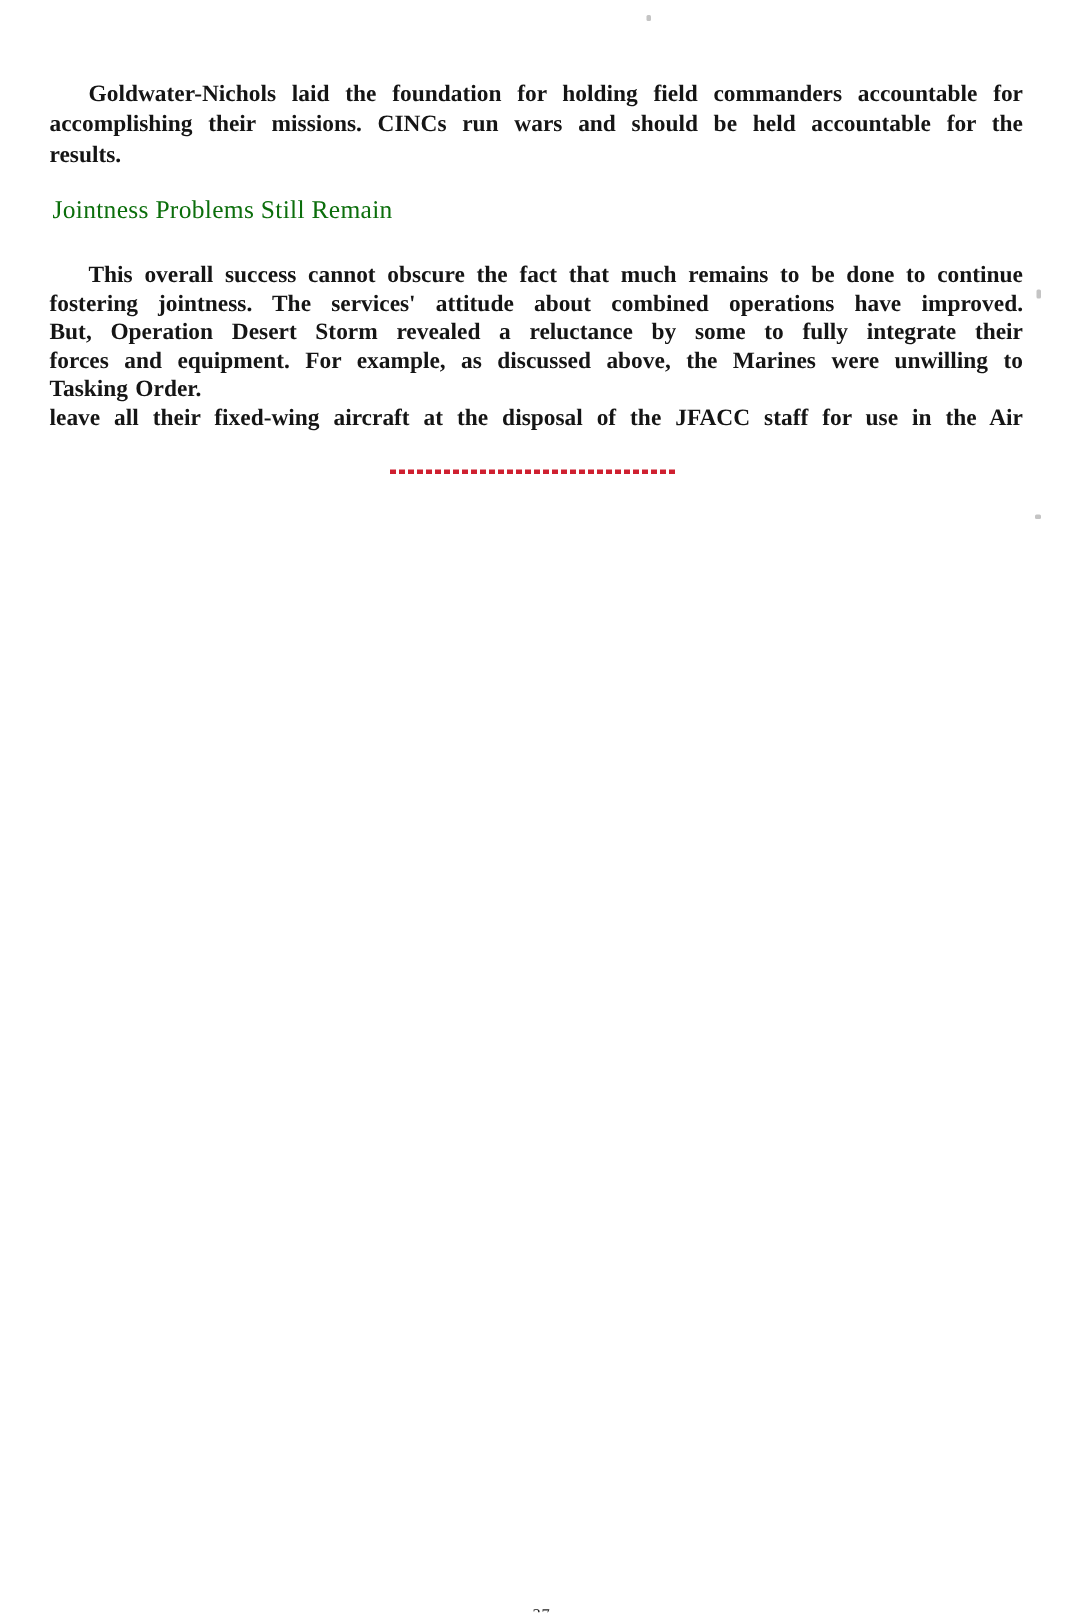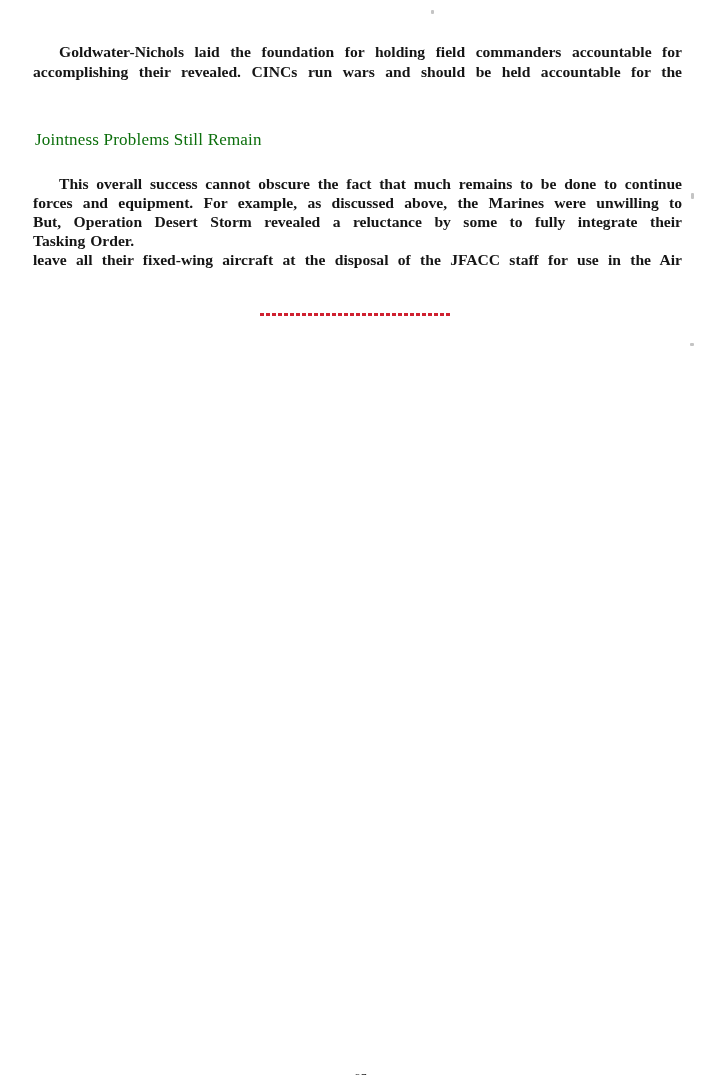--- a/index.html
+++ b/index.html
@@ -15,21 +15,21 @@
     overflow:hidden;
     font-family:"Liberation Serif","DejaVu Serif",serif;
   }
   .textblock{
     position:absolute;
     left:33px;width:649px;
     color:var(--text-color);
     font-weight:bold;
     font-size:15.6px;
   }
-  .para1{top:42px;line-height:20.3px;font-family:Liberation Serif, serif;}
+  .para1{top:53px;line-height:20.3px;font-family:Liberation Serif, serif;}
   .para2{top:174px;line-height:19.0px;}
   .line{text-align:justify;text-align-last:justify;word-spacing:1px;}
   .line.indent{text-indent:26px;}
   .line.last{text-align-last:left;}
   .heading{
     position:absolute;
     left:35px;top:130px;
     margin:0;
     font-size:17px;
     font-weight:normal;
@@ -64,29 +64,31 @@
 <body>
 
 <div class="page">
 
   <div class="speck" id="speck1"></div>
   <div class="speck" id="speck2"></div>
   <div class="speck" id="speck3"></div>
 
   <div class="textblock para1">
     <div class="line indent">Goldwater-Nichols  laid the foundation for holding field commanders accountable for</div>
-    <div class="line">accomplishing  their  revealed.  CINCs  run wars and should be held accountable for the</div>
+    <div class="line">accomplishing  their  missions.  CINCs  run wars and should be held accountable for the</div>
+    <div class="line last">results.</div>
   </div>
 
   <h2 class="heading">Jointness Problems Still Remain</h2>
 
   <div class="textblock para2">
     <div class="line indent">This overall success cannot obscure the fact that much remains to be done to continue</div>
+    <div class="line">fostering jointness. The services' attitude about  combined operations have improved.</div>
+    <div class="line">But, Operation Desert Storm revealed a reluctance by some to  fully integrate their</div>
     <div class="line">forces and equipment.  For  example, as discussed above, the Marines were unwilling to</div>
-    <div class="line">But, Operation Desert Storm revealed a reluctance by some to  fully integrate their</div>
     <div class="line last">Tasking Order.</div>
     <div class="line">leave all their fixed-wing aircraft  at the disposal of the JFACC staff for use in the Air</div>
   </div>
 
   <div class="separator"></div>
 
   <div class="pagenum">37</div>
 
 </div>
 

